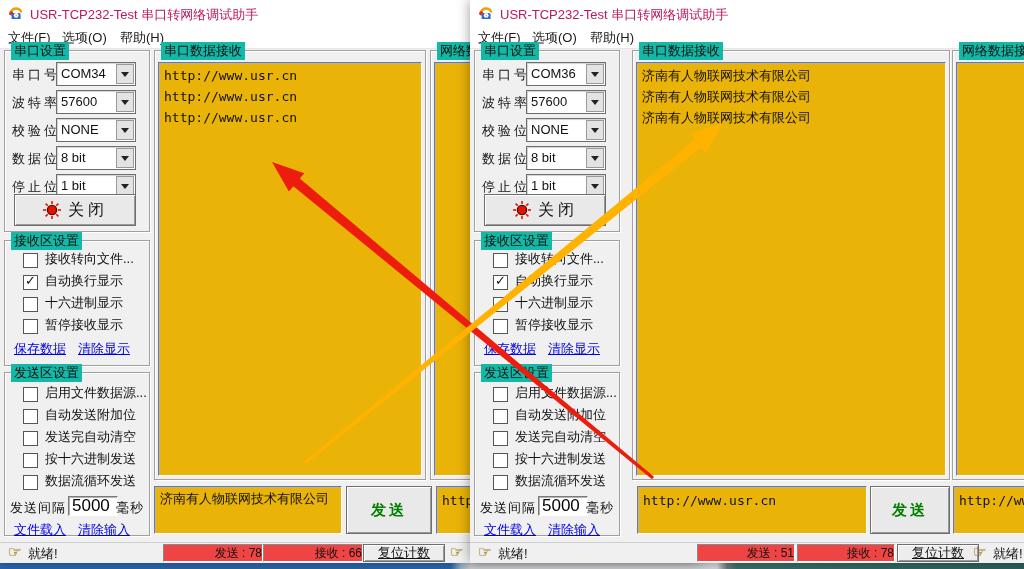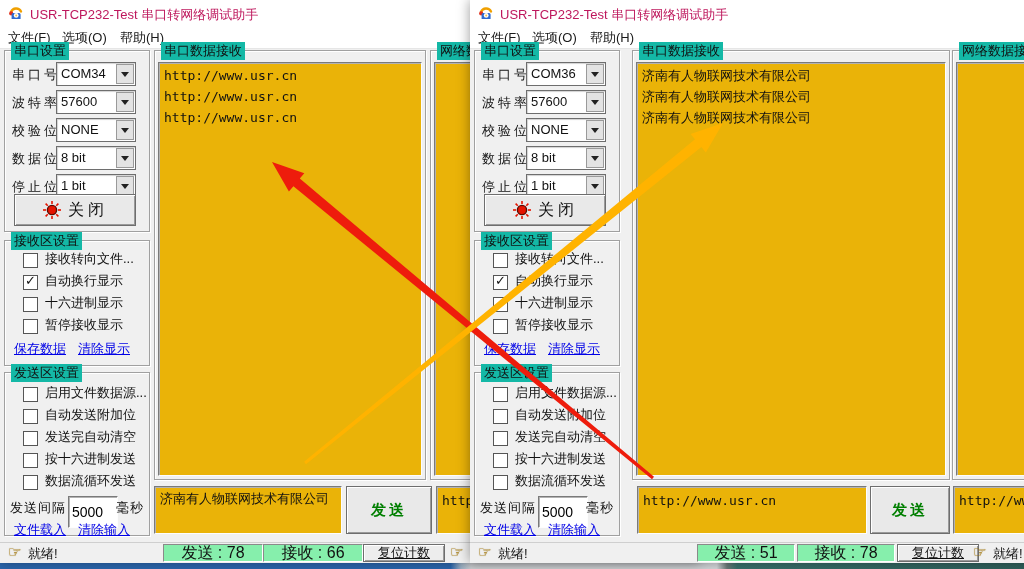--- a/index.html
+++ b/index.html
@@ -32,25 +32,25 @@
   .box{width:13px;height:13px;background:#fff;border:1px solid #555;flex:0 0 13px;position:relative;margin-right:7px}
   .box.on::after{content:"✓";position:absolute;left:1px;top:-3px;font-size:13px;font-weight:bold;color:#111}
   .lnk{position:absolute;color:#0000e6;text-decoration:underline;white-space:nowrap}
   .sunken{background:#eab308;border:1px solid;border-color:#7a7a7a #fdfdfd #fdfdfd #7a7a7a;box-shadow:inset 1px 1px 0 #b3b3b3}
   .rxin{position:absolute;overflow:hidden}
   .mono{font-family:"DejaVu Sans Mono","Liberation Mono",monospace;font-size:13px;line-height:21px}
   .rxin .line{padding:0 5px;white-space:nowrap}
   .rxin .line:first-child{padding-top:2px}
   .txt{padding:3px 5px;white-space:nowrap;overflow:hidden}
   .sendbtn{font-weight:bold;font-size:15px;color:#007f00;letter-spacing:3px}
-  .ivl-in{position:absolute;width:42px;height:18px;font-family:inherit;font-size:14px;padding:6px 3px;
+  .ivl-in{position:absolute;width:42px;height:18px;font-family:inherit;font-size:17px;padding:0 3px;
        background:#fff;border:1px solid;border-color:#7a7a7a #fdfdfd #fdfdfd #7a7a7a;box-shadow:inset 1px 1px 0 #b3b3b3}
   .statusbar{position:absolute;left:0;right:0;top:542px;height:20px;background:#f0f0f0;border-top:1px solid #cfcfcf}
   .sbox{position:absolute;top:1px;height:16px;border:1px solid;border-color:#8a8a8a #ffffff #ffffff #8a8a8a;
-       text-align:center;font-size:16px;line-height:16px;background:#86efac}
+       text-align:right;font-size:12px;line-height:16px;background:#ef4444}
   .resetbtn{position:absolute;top:1px;height:16px;background:#ededed;border:1px solid #6e6e6e;
        box-shadow:inset 1px 1px 0 #fff,inset -1px -1px 0 #9a9a9a;text-align:center;font-size:13px;line-height:15px;
        text-decoration:underline}
   .hand{position:absolute;top:0;font-size:15px;color:#b8860b;text-shadow:0 0 1px #6b4e00}
   .ready{position:absolute;top:2px;white-space:nowrap}
   .arrows{position:absolute;left:0;top:0;z-index:9;pointer-events:none}
 </style>
 </head>
 <body>
 

